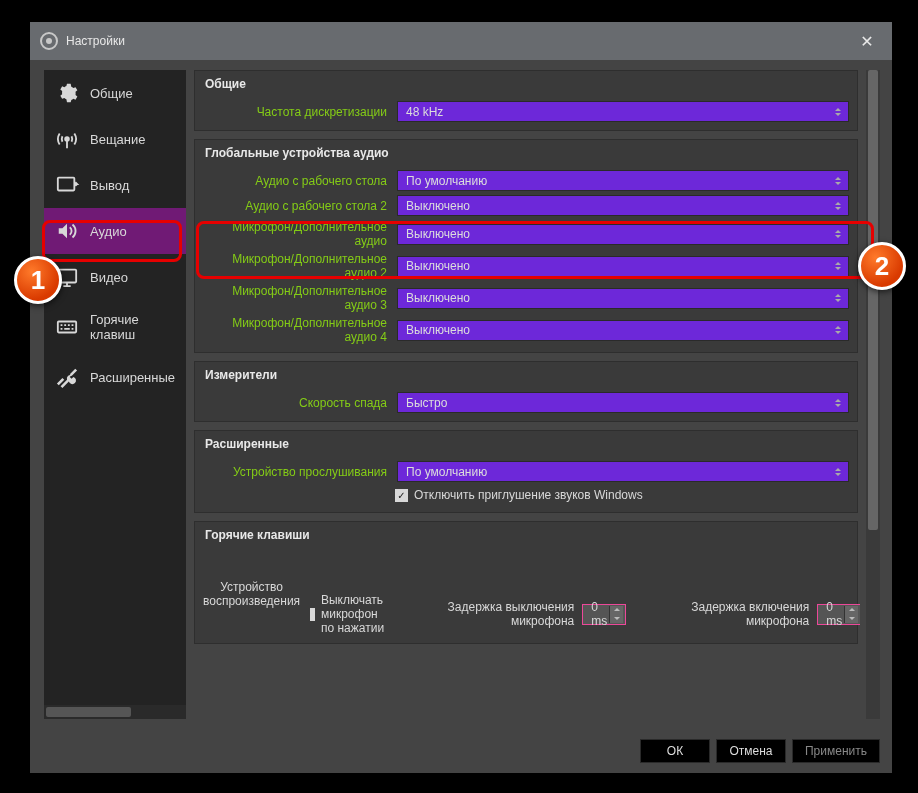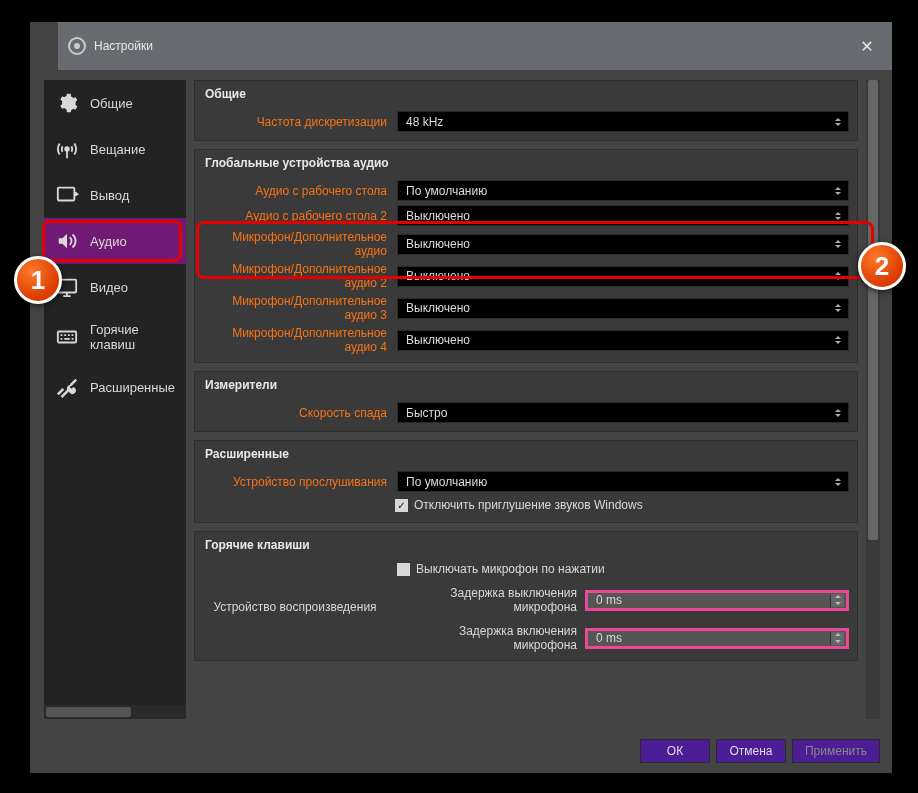--- a/index.html
+++ b/index.html
@@ -15,27 +15,26 @@
 }
 .window {
   position: absolute;
   left: 30px; top: 22px;
   width: 862px; height: 751px;
   background: #444444;
   display: flex;
   flex-direction: column;
 }
 .titlebar {
-  height: 48px;
+  height: 38px;
   background: #686b6f;
   display: flex;
   align-items: center;
   padding: 0 10px;
   color: #e8e8e8;
-  margin-left: 28px;
 }
 .titlebar .icon {
   width: 18px; height: 18px;
   margin-right: 8px;
   border: 2px solid #c8c8c8;
   border-radius: 50%;
   position: relative;
 }
 .titlebar .icon::after {
   content: '';
@@ -135,28 +134,28 @@
 }
 .row {
   display: flex;
   align-items: center;
   padding: 2px 8px;
   gap: 6px;
 }
 .row .label {
   width: 188px;
   text-align: right;
-  color: #f97316;
+  color: #84cc16;
   font-size: 12px;
   padding-right: 4px;
 }
 .row .select {
   flex: 1;
   height: 21px;
-  background: #000000;
+  background: #6d28d9;
   border: 1px solid #2a2a2a;
   display: flex;
   align-items: center;
   padding: 0 20px 0 8px;
   position: relative;
   color: #dcdcdc;
   cursor: pointer;
 }
 .row .select .arrows {
   position: absolute;
@@ -200,42 +199,43 @@
   gap: 6px;
 }
 .hk-row .label {
   width: 188px;
   text-align: center;
   padding-right: 4px;
 }
 .hk-right {
   flex: 1;
   display: flex;
-  flex-direction: column;
-  gap: 10px;
+  flex-direction: row;
+  gap: 3px;
+  margin-top: 41px;
 }
 .hk-line {
   display: flex;
   align-items: center;
   gap: 6px;
 }
 .hk-subrow {
   display: flex;
   align-items: center;
   gap: 8px;
 }
 .hk-sublabel {
   width: 180px;
   text-align: right;
 }
 .hk-spin {
   flex: 1;
   height: 21px;
   background: #555;
-  border: 3px solid #ec4899;
+  border: 1px solid #ec4899;
   display: flex;
   align-items: center;
   padding: 0 18px 0 8px;
   position: relative;
 }
 .hk-spin .arrows {
   position: absolute;
   right: 2px; top: 1px; bottom: 1px;
   width: 14px;
   background: #666;
@@ -258,21 +258,21 @@
   height: 44px;
   display: flex;
   align-items: center;
   justify-content: flex-end;
   padding: 0 12px;
   gap: 6px;
 }
 .btn {
   min-width: 70px;
   height: 24px;
-  background: #4c1d95;
+  background: #000000;
   border: 1px solid #2a2a2a;
   display: flex; align-items: center; justify-content: center;
   padding: 0 12px;
   cursor: pointer;
   color: #ddd;
 }
 .btn.disabled { color: #888; cursor: default; }
 
 
 .annot-box {

